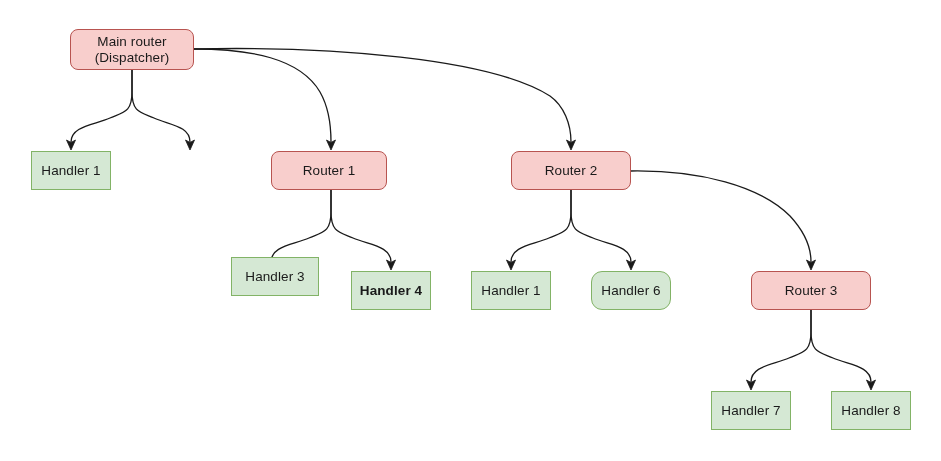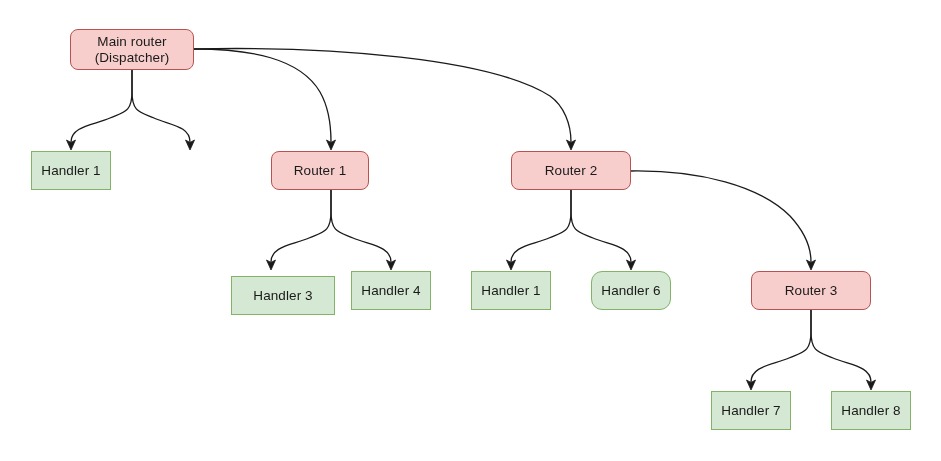--- a/index.html
+++ b/index.html
@@ -130,27 +130,27 @@
     </g>
 
   </svg>
 
   <div class="node node-router" style="left:70px; top:29px; width:124px; height:41px;">Main router
 (Dispatcher)</div>
 
   <div class="node node-handler" style="left:31px; top:151px; width:80px; height:39px;">Handler 1</div>
 
 
-  <div class="node node-router" style="left:271px; top:151px; width:98px; height:39px;">Router 1</div>
+  <div class="node node-router" style="left:271px; top:151px; width:116px; height:39px;">Router 1</div>
 
   <div class="node node-router" style="left:511px; top:151px; width:120px; height:39px;">Router 2</div>
 
-  <div class="node node-handler" style="left:231px; top:276px; width:104px; height:39px;">Handler 3</div>
+  <div class="node node-handler" style="left:231px; top:257px; width:88px; height:39px;">Handler 3</div>
 
-  <div class="node node-handler" style="left:351px; top:271px; width:80px; height:39px;">Handler 4</div>
+  <div class="node node-handler" style="left:351px; top:271px; width:80px; height:39px;font-weight:bold;">Handler 4</div>
 
   <div class="node node-handler" style="left:471px; top:271px; width:80px; height:39px;">Handler 1</div>
 
   <div class="node node-handler" style="left:591px; top:271px; width:80px; height:39px;border-radius:11px;">Handler 6</div>
 
   <div class="node node-router" style="left:751px; top:271px; width:120px; height:39px;">Router 3</div>
 
   <div class="node node-handler" style="left:711px; top:391px; width:80px; height:39px;">Handler 7</div>
 
   <div class="node node-handler" style="left:831px; top:391px; width:80px; height:39px;">Handler 8</div>

